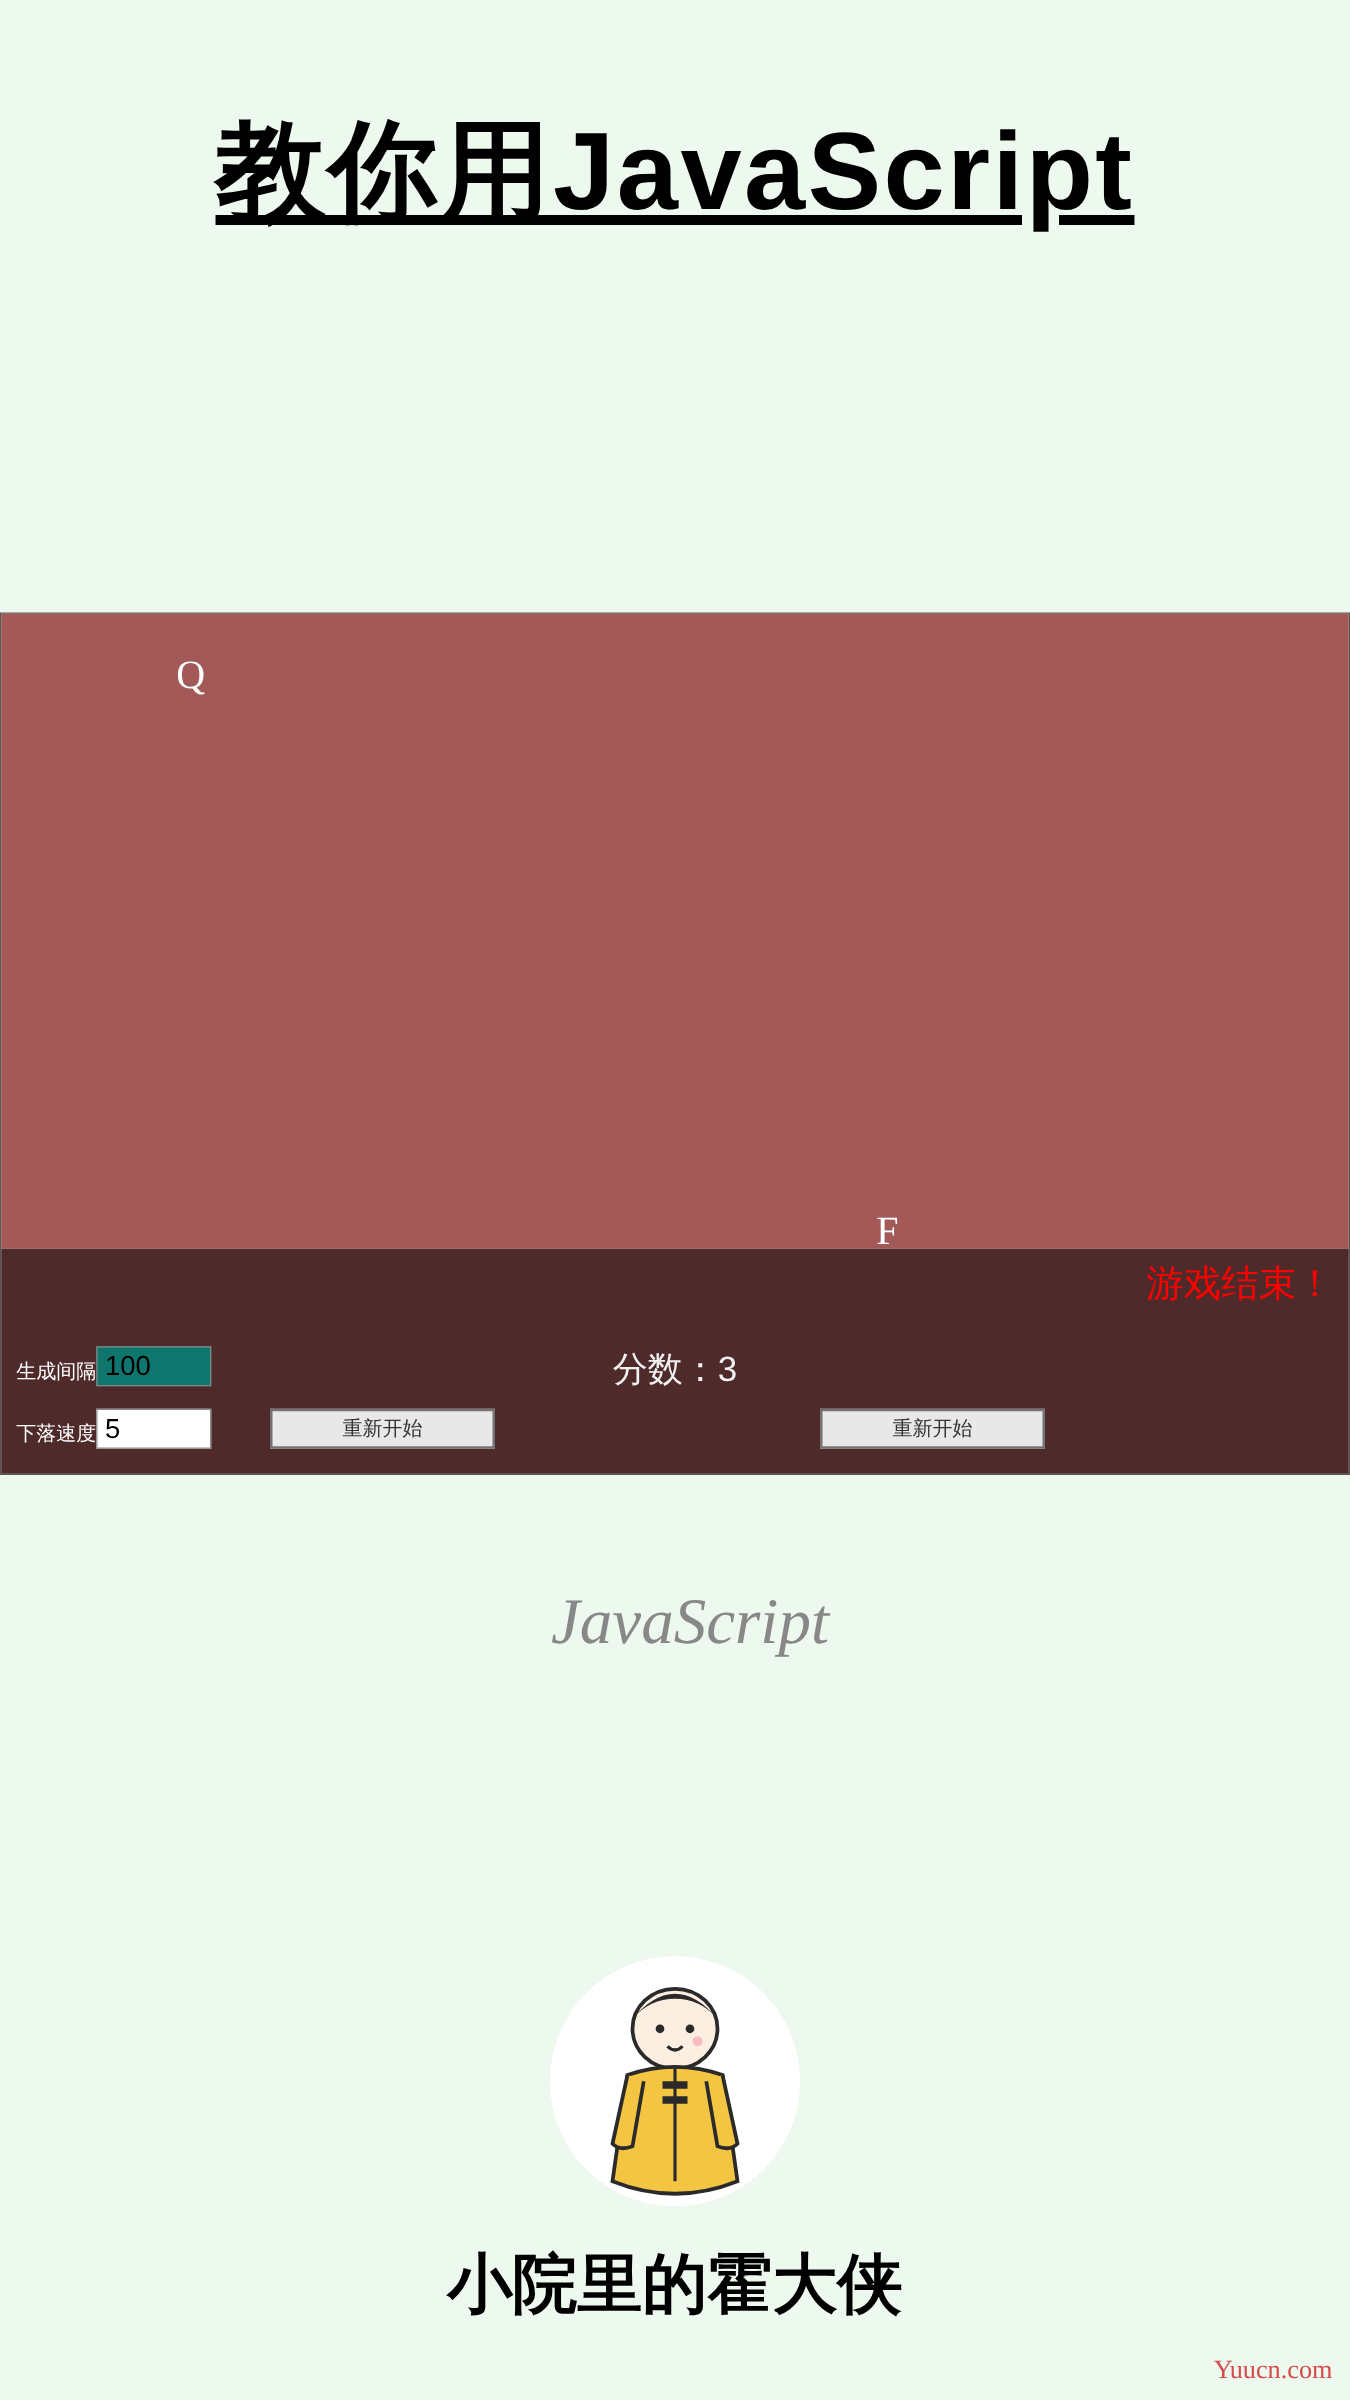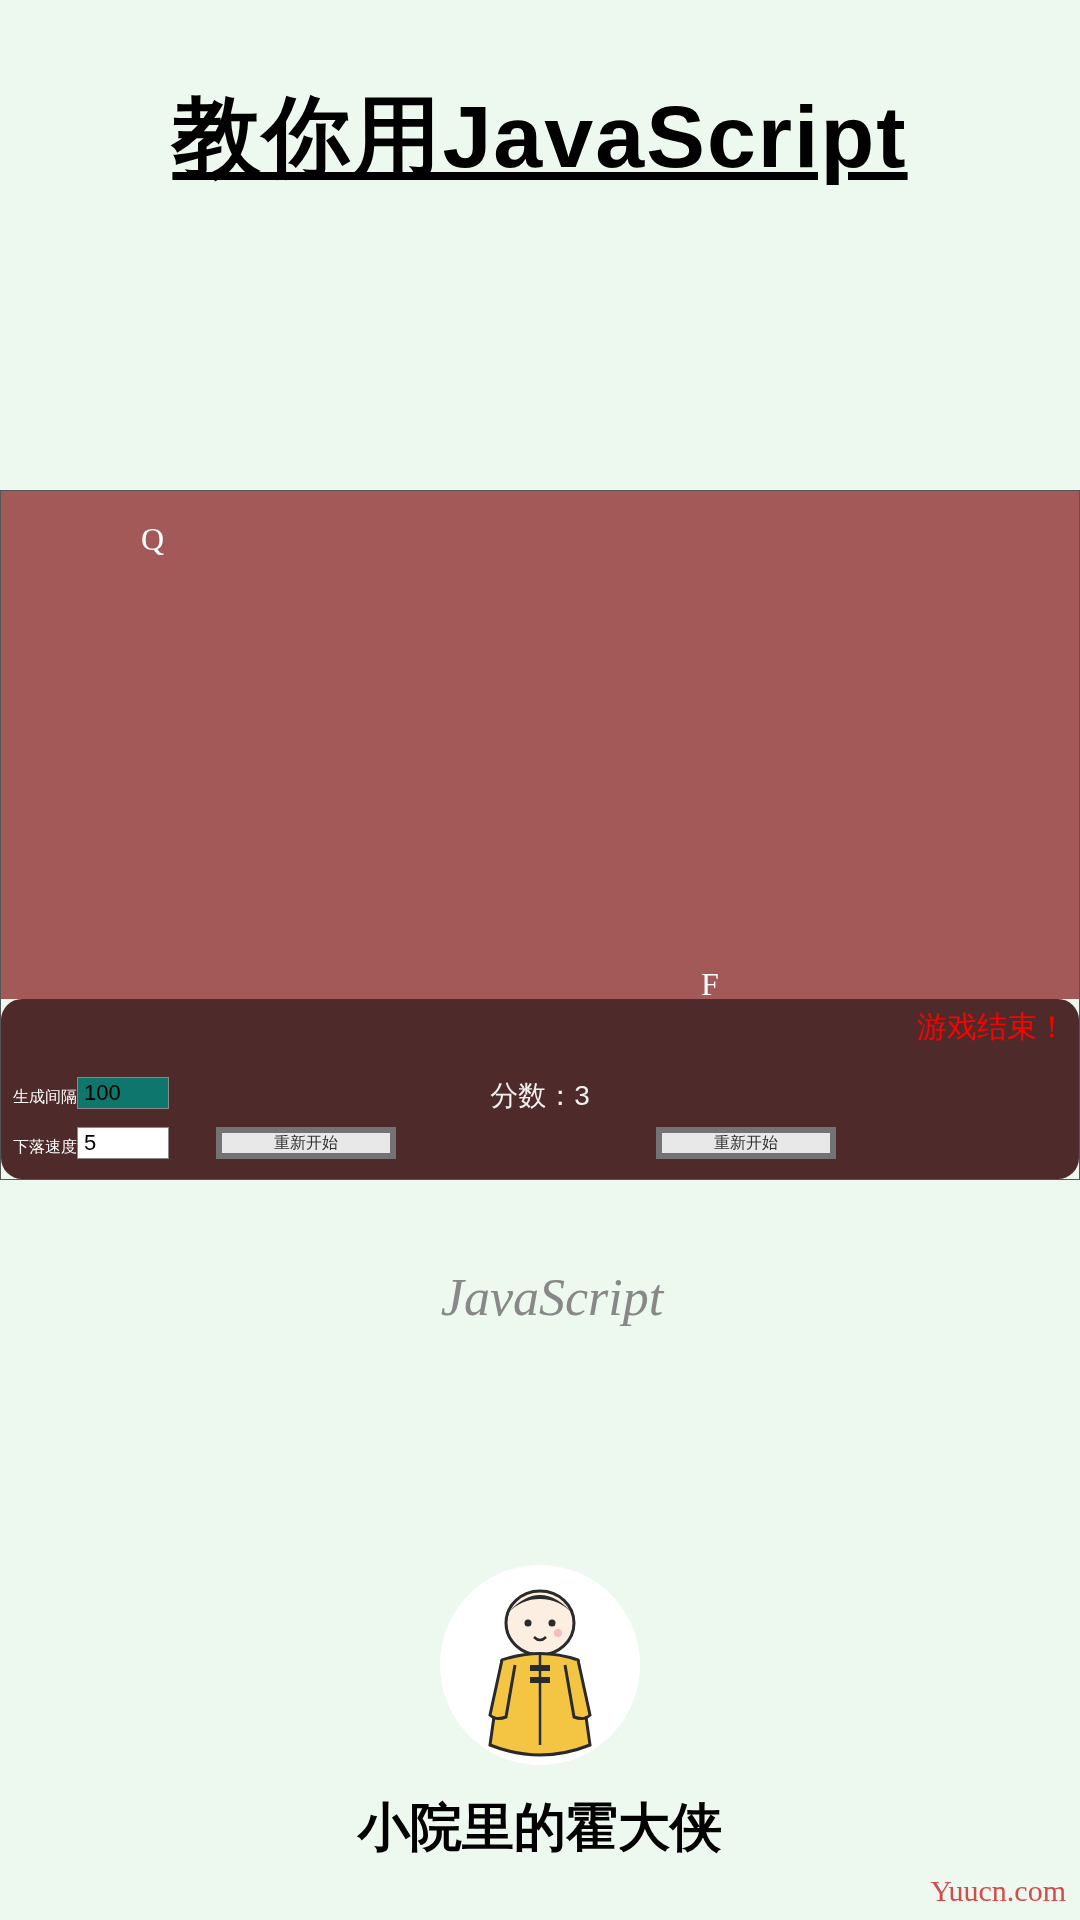--- a/index.html
+++ b/index.html
@@ -42,21 +42,20 @@
       color: #fff;
       font-size: 32px;
       font-family: Georgia, "Times New Roman", serif;
     }
     .control-panel {
       position: relative;
       width: 100%;
       height: 180px;
       background: #4f2a2a;
       color: #fff;
-      border-radius: 21px;
     }
     .game-over {
       position: absolute;
       top: 8px;
       right: 12px;
       font-size: 30px;
       color: #ff0000;
     }
     .score {
       position: absolute;
@@ -104,21 +103,21 @@
       padding: 2px 6px;
       border: 1px solid #888;
       background: #fff;
       color: #000;
     }
     .btn {
       position: absolute;
       width: 180px;
       height: 32px;
       background: #e8e8e8;
-      border: 6px solid #737373;
+      border: 2px solid #737373;
       font-size: 16px;
       color: #333;
       cursor: pointer;
       font-family: inherit;
     }
     .btn-restart { left: 215px; top: 128px; }
     .btn-reset   { left: 655px; top: 128px; }
     .subtitle {
       position: absolute;
       top: 1268px;
@@ -150,21 +149,21 @@
     .author {
       margin-top: 28px;
       font-size: 52px;
       font-weight: 700;
       color: #000;
     }
     .watermark {
       position: absolute;
       bottom: 12px;
       right: 14px;
-      font-size: 30px;
+      font-size: 21px;
       color: #d54a4a;
       font-family: Georgia, serif;
     }
   </style>
 </head>
 <body>
 
 <div class="title-area">
   <h1>
     <span>教你用JavaScript</span><br>

